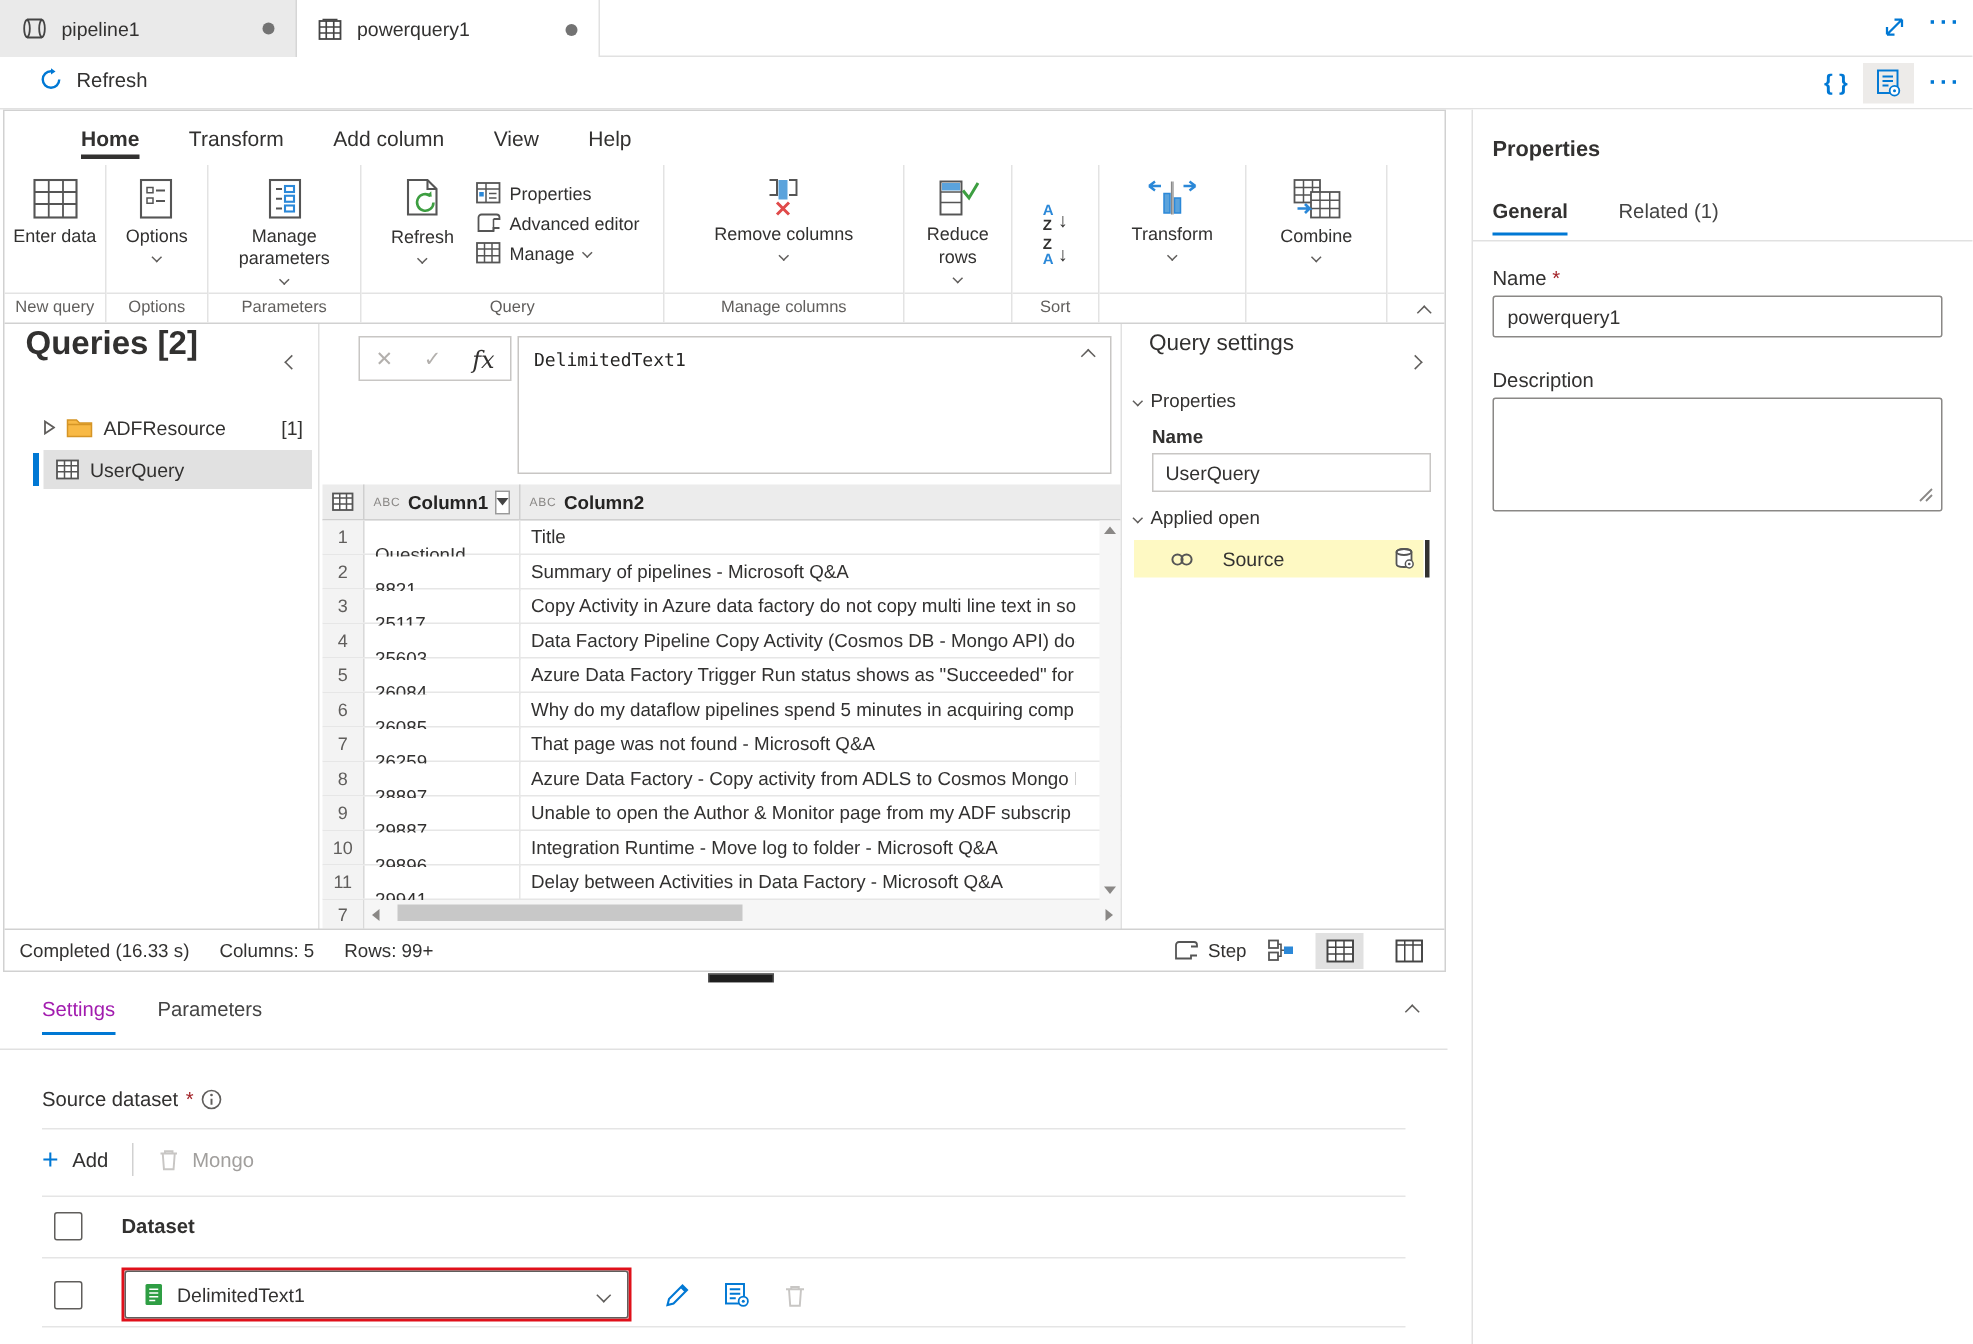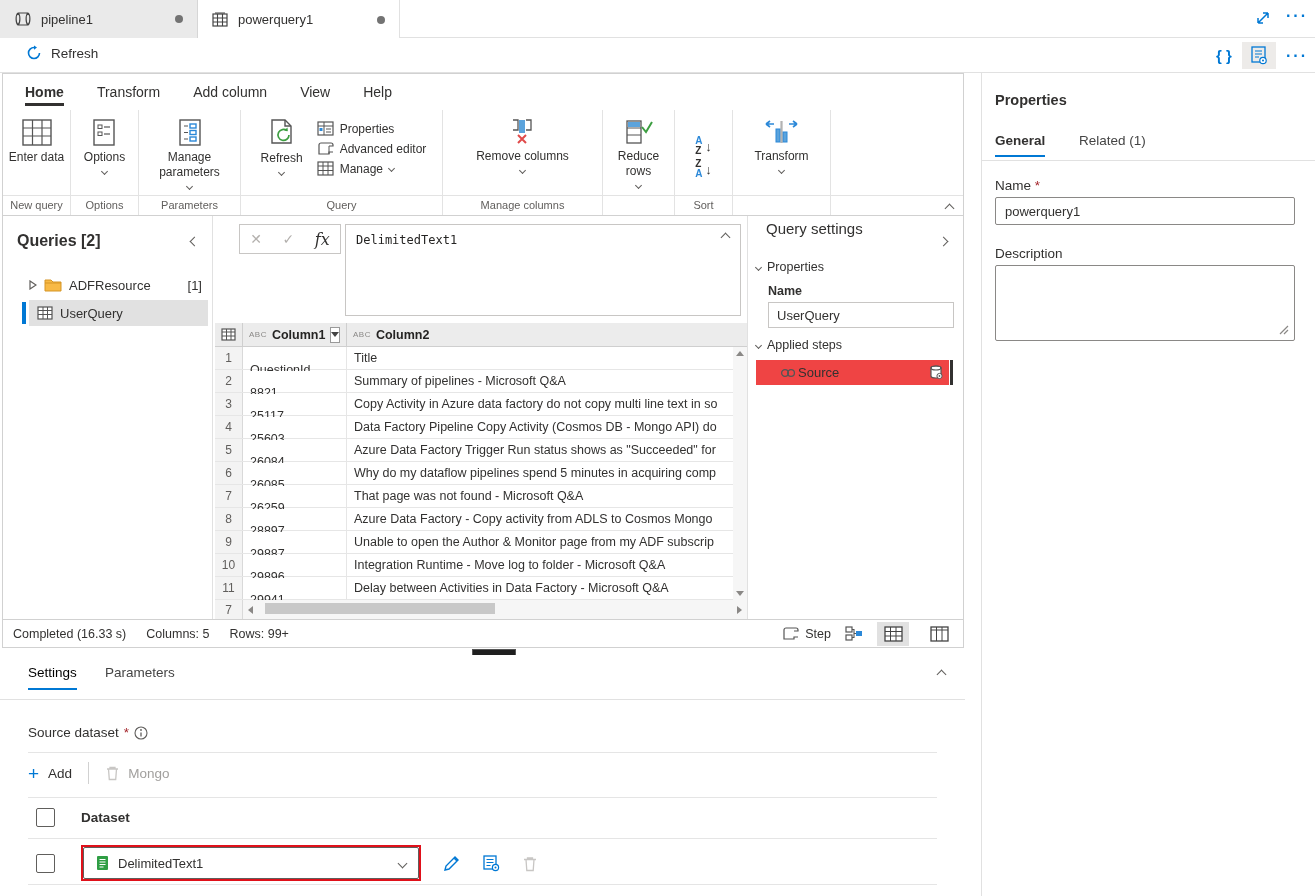--- a/index.html
+++ b/index.html
@@ -27,34 +27,34 @@
   #refresh-top{position:absolute;left:26px;top:7px;display:flex;gap:9px;align-items:center;font-size:13.5px;color:#323130;cursor:pointer;}
   .topbar-ico{position:absolute;top:4px;height:27px;display:flex;align-items:center;justify-content:center;}
   #braces{left:1208px;width:32px;color:#0078d4;font-size:15px;font-weight:bold;}
   #pane-toggle{left:1242px;width:34px;background:#edebe9;}
   #topbar-more{left:1282px;width:30px;}
 
   
   #editor{left:2px;top:73px;width:962px;height:575px;border:1px solid #d1d1d1;background:#fff;}
   #ribbon-tabs{position:absolute;left:0;top:0;width:100%;height:36px;display:flex;gap:33px;padding:0 0 0 22px;align-items:center;font-size:14px;}
   .rtab{cursor:pointer;position:relative;height:100%;display:flex;align-items:center;color:#323130;}
-  .rtab.active{font-weight:bold;}
+  .rtab.active{font-weight:bold;margin-left:29px;}
   .rtab.active::after{content:"";position:absolute;left:0;right:0;bottom:4px;height:3px;background:#323130;}
   #ribbon{position:absolute;left:0;top:36px;width:100%;height:106px;border-bottom:1px solid #d1d1d1;display:flex;}
   .rgroup{height:100%;border-right:1px solid #e3e3e3;display:flex;flex-direction:column;}
   .rbtns{flex:1;display:flex;align-items:flex-start;justify-content:center;padding-top:7px;}
   .rcap{height:20px;border-top:1px solid #e3e3e3;font-size:11px;color:#605e5c;text-align:center;line-height:18px;}
   .bigbtn{display:flex;flex-direction:column;align-items:center;gap:4px;font-size:12px;color:#323130;text-align:center;padding:2px 4px;cursor:pointer;line-height:1.25;}
   .stack{display:flex;flex-direction:column;gap:5px;padding-top:4px;}
   .stackbtn{display:flex;align-items:center;gap:6px;font-size:12px;cursor:pointer;}
   #ribbon-collapse{position:absolute;right:10px;bottom:3px;cursor:pointer;}
 
   
   #queries-panel{position:absolute;left:0;top:142px;width:210px;height:404px;border-right:1px solid #e1e1e1;}
-  #queries-title{position:absolute;left:14px;top:16px;font-size:16px;font-weight:bold;}
+  #queries-title{position:absolute;left:14px;top:0;font-size:22px;font-weight:bold;}
   #queries-collapse{position:absolute;right:14px;top:22px;cursor:pointer;}
   .qitem{position:absolute;left:0;width:100%;height:26px;display:flex;align-items:center;font-size:13px;cursor:pointer;}
   #q-folder{top:56px;padding-left:26px;gap:7px;}
   #q-folder .cnt{position:absolute;right:10px;color:#323130;}
   #q-user{top:84px;}
   #q-user .selbg{position:absolute;left:26px;right:4px;top:0;bottom:0;background:#e1e1e1;}
   #q-user .selbar{position:absolute;left:19px;top:2px;bottom:2px;width:4px;background:#0078d4;}
   #q-user .ico,#q-user .lbl{position:relative;}
   #q-user .ico{margin-left:34px;margin-right:7px;}
 
@@ -91,39 +91,39 @@
   .tri-r{width:0;height:0;border-top:4px solid transparent;border-bottom:4px solid transparent;border-left:5px solid #8a8886;}
   .tri-u{width:0;height:0;border-left:4px solid transparent;border-right:4px solid transparent;border-bottom:5px solid #8a8886;}
 
   
   #qsettings{position:absolute;left:744px;top:142px;right:0;height:404px;border-left:1px solid #e1e1e1;}
   #qs-title{position:absolute;left:18px;top:4px;font-size:15px;font-weight:normal;}
   #qs-collapse{position:absolute;right:16px;top:22px;cursor:pointer;}
   .qs-sec{position:absolute;left:8px;display:flex;align-items:center;gap:6px;font-size:12.5px;color:#323130;cursor:pointer;}
   #qs-name-label{position:absolute;left:20px;top:68px;font-size:12.5px;font-weight:bold;}
   #qs-name-input{position:absolute;left:20px;top:86px;width:186px;height:26px;border:1px solid #c8c6c4;font-size:13px;padding:0 8px;font-family:"Liberation Sans",sans-serif;color:#323130;}
-  #qs-step{position:absolute;left:8px;top:144px;right:14px;height:25px;background:#ef4444;display:flex;align-items:center;gap:2px;padding-left:24px;font-size:13px;cursor:pointer;}
+  #qs-step{position:absolute;left:8px;top:144px;right:14px;height:25px;background:#fef9c3;display:flex;align-items:center;gap:19px;padding-left:24px;font-size:13px;cursor:pointer;}
   #qs-step .stepico{margin-left:auto;margin-right:6px;}
   #qs-scrollbit{position:absolute;right:10px;top:144px;width:3px;height:25px;background:#323130;}
 
   
   #statusbar{position:absolute;left:0;bottom:0;width:100%;height:28px;border-top:1px solid #d1d1d1;display:flex;align-items:center;font-size:12.5px;color:#323130;}
   #statusbar .lft{display:flex;gap:20px;padding-left:10px;}
   #statusbar .rgt{margin-left:auto;display:flex;align-items:center;gap:14px;padding-right:8px;}
   .viewtoggle{width:32px;height:24px;display:flex;align-items:center;justify-content:center;cursor:pointer;}
   .viewtoggle.sel{background:#e1e1e1;}
   #step-btn{display:flex;align-items:center;gap:6px;cursor:pointer;}
 
   
   #drag-handle{left:472px;top:649px;width:44px;height:7px;background:#1f1f1f;border:1px solid #555;cursor:row-resize;}
 
   
   #bottom{left:0;top:655px;width:965px;height:241px;background:#fff;}
   #btabs{position:absolute;left:0;top:0;width:100%;height:45px;border-bottom:1px solid #e1e1e1;}
-  .btab{position:absolute;top:10px;font-size:13.5px;cursor:pointer;color:#000000;padding-bottom:10px;}
+  .btab{position:absolute;top:10px;font-size:13.5px;cursor:pointer;color:#a21caf;padding-bottom:10px;}
   #btab-settings{left:28px;}
   #btab-settings::after{content:"";position:absolute;left:0;right:0;bottom:0;height:2px;background:#0078d4;}
   #btab-params{left:105px;color:#444;}
   #bottom-collapse{position:absolute;right:20px;top:16px;cursor:pointer;}
   #src-label{position:absolute;left:28px;top:70px;font-size:13.5px;display:flex;gap:5px;align-items:center;}
   .req{color:#a4262c;}
   .hr{position:absolute;left:28px;width:909px;height:1px;background:#e5e5e5;}
   #addrow{position:absolute;left:28px;top:103px;display:flex;align-items:center;gap:16px;height:30px;}
   #add-btn{display:flex;align-items:center;gap:9px;font-size:13.5px;cursor:pointer;}
   #add-btn .plus{color:#0078d4;font-size:19px;font-weight:normal;line-height:1;}
@@ -388,20 +388,38 @@
                 <path d="M25 5 H33 M33 5 l-4 -3 M33 5 l-4 3" fill="none" stroke="#2b88d8" stroke-width="1.6"></path>
               </svg>
             </span>
         <span>Transform</span>
         <span class="chev sm down"></span>
       </div>
         </div>
       <div class="rcap"></div>
     </div>
 
+    <div class="rgroup" style="width:94px;border-right:1px solid #e3e3e3">
+      <div class="rbtns">
+          <div class="bigbtn">
+        <span>
+              <svg width="32" height="27" viewBox="0 0 32 27">
+                <rect x="1" y="1" width="17" height="15" fill="#fff" stroke="#555" stroke-width="1.2"></rect>
+                <path d="M1 6 H18 M1 11 H18 M7 1 V16 M13 1 V16" stroke="#555"></path>
+                <rect x="12" y="9" width="19" height="17" fill="#fff" stroke="#555" stroke-width="1.2"></rect>
+                <path d="M12 14.5 H31 M12 20 H31 M18 9 V26 M24.5 9 V26" stroke="#555"></path>
+                <path d="M3 20 h8 l-3 -3 M11 20 l-3 3" fill="none" stroke="#2b88d8" stroke-width="1.8"></path>
+              </svg>
+            </span>
+        <span>Combine</span>
+        <span class="chev sm down"></span>
+      </div>
+        </div>
+      <div class="rcap"></div>
+    </div>
     <div style="flex:1;border-right:none" class="rgroup">
       <div class="rbtns"></div>
         <div class="rcap"></div>
     </div>
     <span id="ribbon-collapse" class="chev up"></span>
   </div>
 
   <div id="queries-panel">
     <div id="queries-title">Queries [2]</div>
     <span id="queries-collapse" class="chev left"></span>
@@ -538,21 +556,21 @@
     <div id="qs-title">Query settings</div>
     <span id="qs-collapse" class="chev right"></span>
     <div class="qs-sec" style="top:44px">
       <span class="chev sm down"></span>
       <span>Properties</span>
     </div>
     <div id="qs-name-label">Name</div>
     <input id="qs-name-input" value="UserQuery" style="">
     <div class="qs-sec" style="top:122px">
       <span class="chev sm down"></span>
-      <span>Applied steps</span>
+      <span>Applied open</span>
     </div>
     <div id="qs-step">
       <span>
           <svg width="16" height="10" viewBox="0 0 16 10">
             <circle cx="5" cy="5" r="3.4" fill="none" stroke="#555" stroke-width="1.3"></circle>
             <circle cx="11" cy="5" r="3.4" fill="none" stroke="#555" stroke-width="1.3"></circle>
           </svg>
         </span>
       <span>Source</span>
       <span class="stepico">

